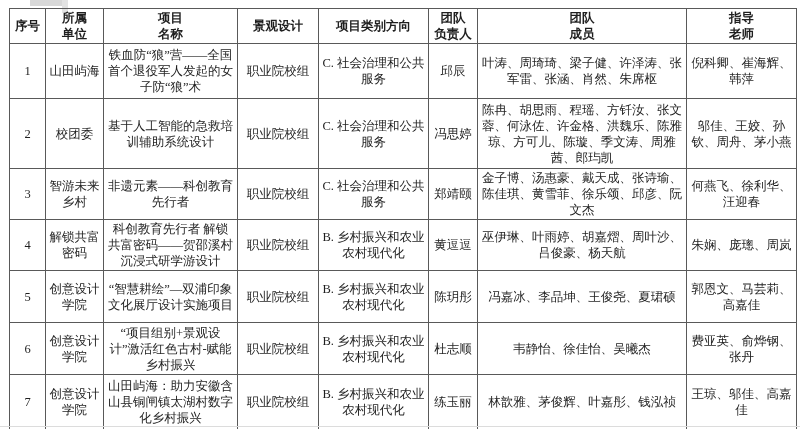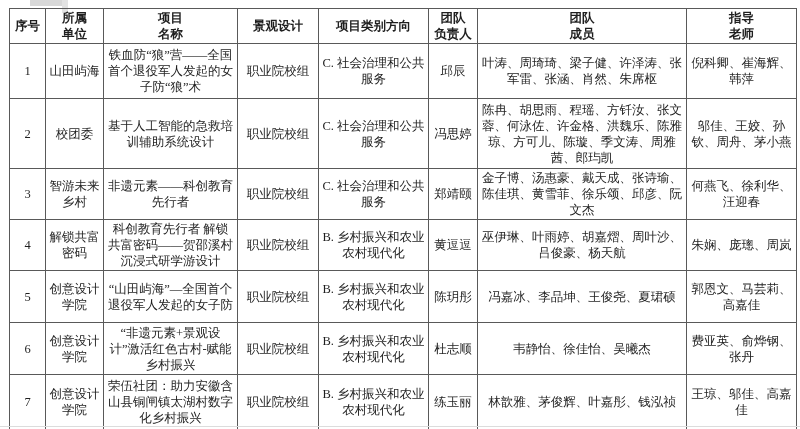--- a/index.html
+++ b/index.html
@@ -100,41 +100,41 @@
     <td>科创教育先行者 解锁共富密码——贺邵溪村沉浸式研学游设计</td>
     <td>职业院校组</td>
     <td>B. 乡村振兴和农业农村现代化</td>
     <td>黄逗逗</td>
     <td>巫伊琳、叶雨婷、胡嘉熠、周叶沙、吕俊豪、杨天航</td>
     <td>朱娴、庞璁、周岚</td>
   </tr>
   <tr class="r5">
     <td>5</td>
     <td>创意设计学院</td>
-    <td>“山田屿海”—全国首个退役军人发起的女子防</td>
+    <td>“智慧耕绘”—双浦印象文化展厅设计实施项目</td>
     <td>职业院校组</td>
     <td>B. 乡村振兴和农业农村现代化</td>
     <td>陈玥彤</td>
     <td>冯嘉冰、李品坤、王俊尧、夏珺硕</td>
     <td>郭恩文、马芸莉、高嘉佳</td>
   </tr>
   <tr class="r6">
     <td>6</td>
     <td>创意设计学院</td>
-    <td>“非遗元素+景观设计”激活红色古村-赋能乡村振兴</td>
+    <td>“项目组别+景观设计”激活红色古村-赋能乡村振兴</td>
     <td>职业院校组</td>
     <td>B. 乡村振兴和农业农村现代化</td>
     <td>杜志顺</td>
     <td>韦静怡、徐佳怡、吴曦杰</td>
     <td>费亚英、俞烨钢、张丹</td>
   </tr>
   <tr class="r7">
     <td>7</td>
     <td>创意设计学院</td>
-    <td>荣伍社团：助力安徽含山县铜闸镇太湖村数字化乡村振兴</td>
+    <td>山田屿海：助力安徽含山县铜闸镇太湖村数字化乡村振兴</td>
     <td>职业院校组</td>
     <td>B. 乡村振兴和农业农村现代化</td>
     <td>练玉丽</td>
     <td>林歆雅、茅俊辉、叶嘉彤、钱泓祯</td>
     <td>王琼、邬佳、高嘉佳</td>
   </tr>
 </tbody>
   </table>
 
 <div class="bottom-rule"></div>

